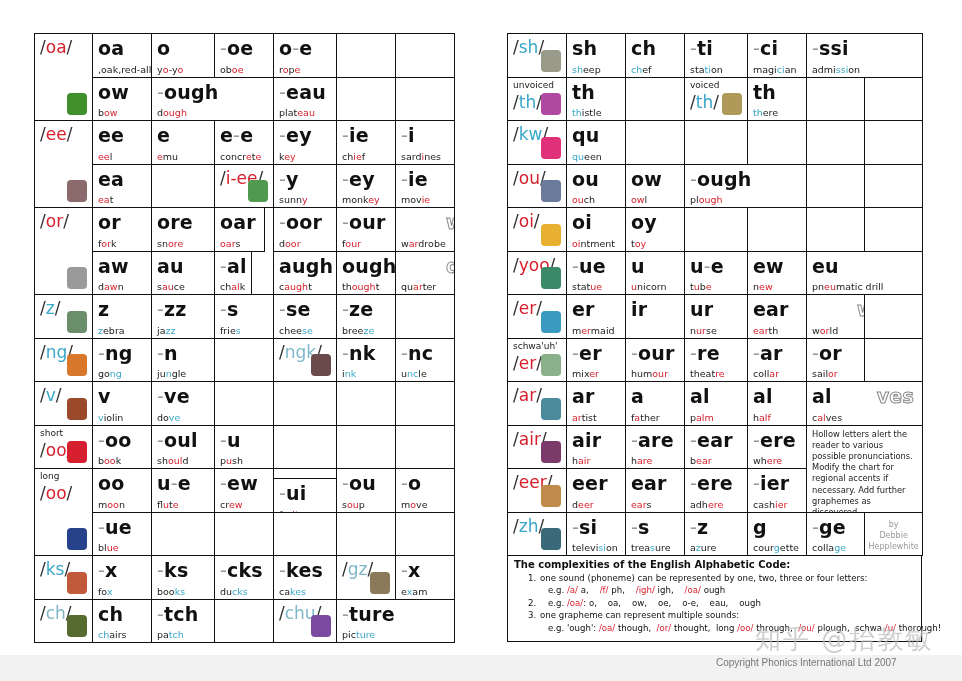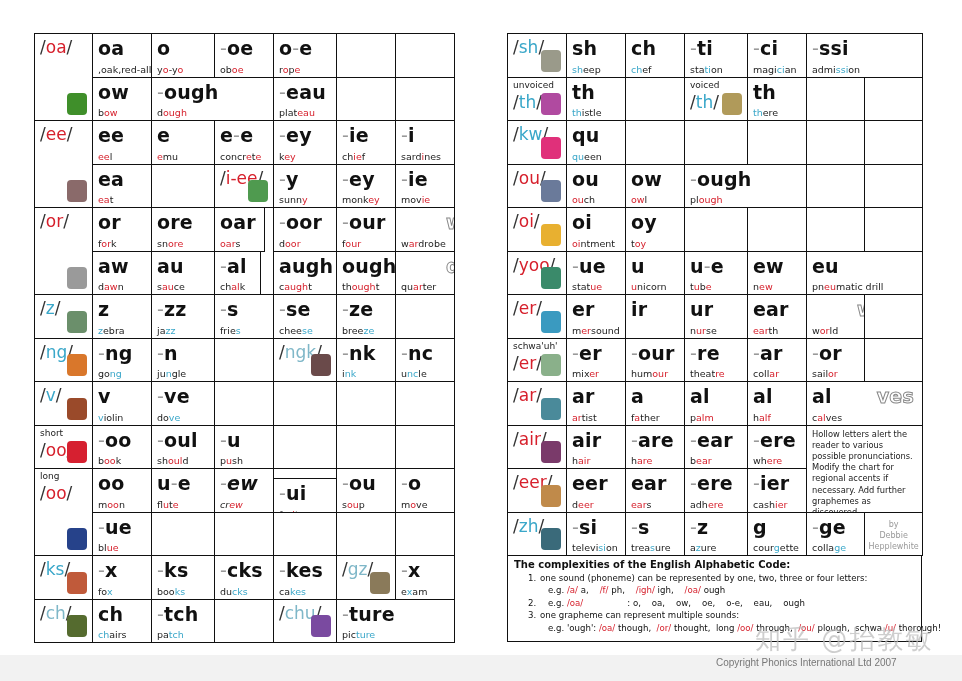--- a/index.html
+++ b/index.html
@@ -152,21 +152,21 @@
       <div class="w"><span>w</span><span class="hr">ar</span><span>drobe</span></div>
     </div>
     <div class="cell" style="left: 92px; top: 250.5px; width: 60.3px; height: 44.8px;">
       <div class="g"><span>aw</span></div>
       <div class="w"><span>d</span><span class="hr">aw</span><span>n</span></div>
     </div>
     <div class="cell" style="left: 151px; top: 250.5px; width: 64.3px; height: 44.8px;">
       <div class="g"><span>au</span></div>
       <div class="w"><span>s</span><span class="hr">au</span><span>ce</span></div>
     </div>
-    <div class="cell" style="left: 214px; top: 250.5px; width: 47px; height: 44.8px; text-align: center;">
+    <div class="cell" style="left: 214px; top: 250.5px; width: 38px; height: 44.8px; text-align: center;">
       <div class="g"><span class="dash">-</span><span>al</span></div>
       <div class="w"><span>ch</span><span class="hr">al</span><span>k</span></div>
     </div>
     <div class="cell" style="left: 273px; top: 250.5px; width: 64.3px; height: 44.8px;">
       <div class="g"><span>augh</span></div>
       <div class="w"><span>c</span><span class="hr">augh</span><span>t</span></div>
     </div>
     <div class="cell" style="left: 336px; top: 250.5px; width: 60.3px; height: 44.8px;">
       <div class="g"><span>ough</span></div>
       <div class="w"><span>th</span><span class="hr">ough</span><span>t</span></div>
@@ -267,21 +267,21 @@
       <div class="pic" style="background: rgb(38, 66, 138);"></div>
     </div>
     <div class="cell" style="left: 92px; top: 468px; width: 60.3px; height: 44.8px;">
       <div class="g"><span>oo</span></div>
       <div class="w"><span>m</span><span class="hr">oo</span><span>n</span></div>
     </div>
     <div class="cell" style="left: 151px; top: 468px; width: 64.3px; height: 44.8px;">
       <div class="g"><span>u</span><span class="dash">-</span><span>e</span></div>
       <div class="w"><span>fl</span><span class="hr">u</span><span>t</span><span class="hr">e</span></div>
     </div>
-    <div class="cell" style="left: 214px; top: 468px; width: 60.3px; height: 44.8px; font-style: italic;">
+    <div class="cell" style="left: 214px; top: 468px; width: 60.3px; height: 44.8px;">
       <div class="g"><span class="dash">-</span><span>ew</span></div>
       <div class="w"><span>cr</span><span class="hr">ew</span></div>
     </div>
     <div class="cell" style="left: 273px; top: 468px; width: 64.3px; height: 44.8px; margin-top: 10px;">
       <div class="g"><span class="dash">-</span><span>ui</span></div>
       <div class="w"><span>fr</span><span class="hr">ui</span><span>t</span></div>
     </div>
     <div class="cell" style="left: 336px; top: 468px; width: 60.3px; height: 44.8px;">
       <div class="g"><span class="dash">-</span><span>ou</span></div>
       <div class="w"><span>s</span><span class="hr">ou</span><span>p</span></div>
@@ -465,21 +465,21 @@
     <div class="cell" style="left: 806px; top: 250.5px; width: 117.3px; height: 44.8px;">
       <div class="g"><span>eu</span></div>
       <div class="w"><span>pn</span><span class="hr">eu</span><span>matic drill</span></div>
     </div>
     <div class="cell" style="left: 507px; top: 294px; width: 60.3px; height: 44.8px;">
       <div class="snd red"><span class="sl">/</span><span class="in">er</span><span class="sl">/</span></div>
       <div class="pic" style="background: rgb(58, 154, 192);"></div>
     </div>
     <div class="cell" style="left: 566px; top: 294px; width: 60.3px; height: 44.8px;">
       <div class="g"><span>er</span></div>
-      <div class="w"><span>m</span><span class="hr">er</span><span>sound</span></div>
+      <div class="w"><span>m</span><span class="hr">er</span><span>maid</span></div>
     </div>
     <div class="cell" style="left: 625px; top: 294px; width: 60.3px; height: 57px;">
       <div class="g"><span>ir</span></div>
       <div class="w"><span>b</span><span class="hr">ir</span><span>thday</span></div>
     </div>
     <div class="cell" style="left: 684px; top: 294px; width: 64.3px; height: 44.8px;">
       <div class="g"><span>ur</span></div>
       <div class="w"><span>n</span><span class="hr">ur</span><span>se</span></div>
     </div>
     <div class="cell" style="left: 747px; top: 294px; width: 60.3px; height: 44.8px;">
@@ -614,18 +614,18 @@
     </div>
     <div class="cell" style="left: 806px; top: 424.5px; width: 117.3px; height: 88.3px;">
       <div class="note">Hollow letters alert the reader to various possible pronunciations. Modify the chart for regional accents if necessary. Add further graphemes as discovered.</div>
     </div>
   </div>
 <div id="footer" class="footer" style="left:507px;top:555px;width:415px;height:87px;">
     <div class="ft-title">The complexities of the English Alphabetic Code:</div>
     <div class="ft-row"><span class="ft-num">1.</span><span>one sound (phoneme) can be represented by one, two, three or four letters:</span></div>
     <div class="ft-ex"><span style="white-space: pre;">e.g. </span><span class="r" style="white-space: pre;">/a/</span><span style="white-space: pre;"> a,    </span><span class="r" style="white-space: pre;">/f/</span><span style="white-space: pre;"> ph,    </span><span class="r" style="white-space: pre;">/igh/</span><span style="white-space: pre;"> igh,    </span><span class="r" style="white-space: pre;">/oa/</span><span style="white-space: pre;"> ough</span></div>
     <div class="ft-row"><span class="ft-num">2.</span></div>
-    <div class="ft-ex"><span style="white-space: pre;">e.g. </span><span class="r" style="white-space: pre;">/oa/</span><span style="white-space: pre; padding-left: 44px;">: o,    oa,    ow,    oe,    o-e,    eau,    ough</span></div>
+    <div class="ft-ex"><span style="white-space: pre;">e.g. </span><span class="r" style="white-space: pre;">/oa/</span><span style="white-space: pre;">: o,    oa,    ow,    oe,    o-e,    eau,    ough</span></div>
     <div class="ft-row"><span class="ft-num">3.</span><span>one grapheme can represent multiple sounds:</span></div>
     <div class="ft-ex"><span style="white-space: pre;">e.g. 'ough': </span><span class="r" style="white-space: pre;">/oa/</span><span style="white-space: pre;"> though,  </span><span class="r" style="white-space: pre;">/or/</span><span style="white-space: pre;"> thought,  long </span><span class="r" style="white-space: pre;">/oo/</span><span style="white-space: pre;"> through,  </span><span class="r" style="white-space: pre;">/ou/</span><span style="white-space: pre;"> plough,  schwa </span><span class="r" style="white-space: pre;">/u/</span><span style="white-space: pre;"> thorough!</span></div>
   </div>
 <div class="copyright">Copyright Phonics International Ltd 2007</div>
 <div class="watermark">知乎 @抬教敏</div>
 
 </body></html>

